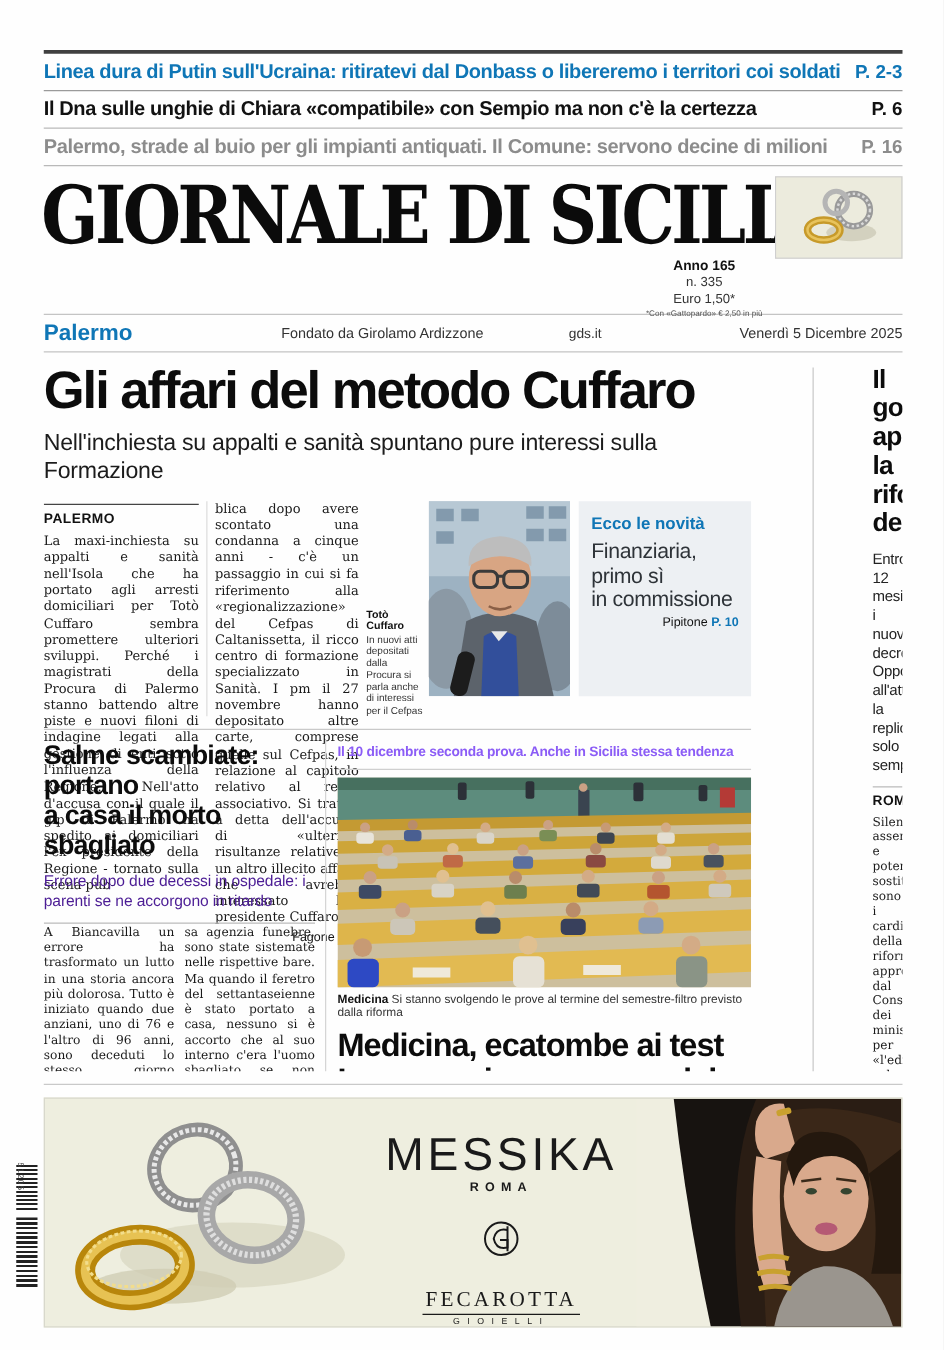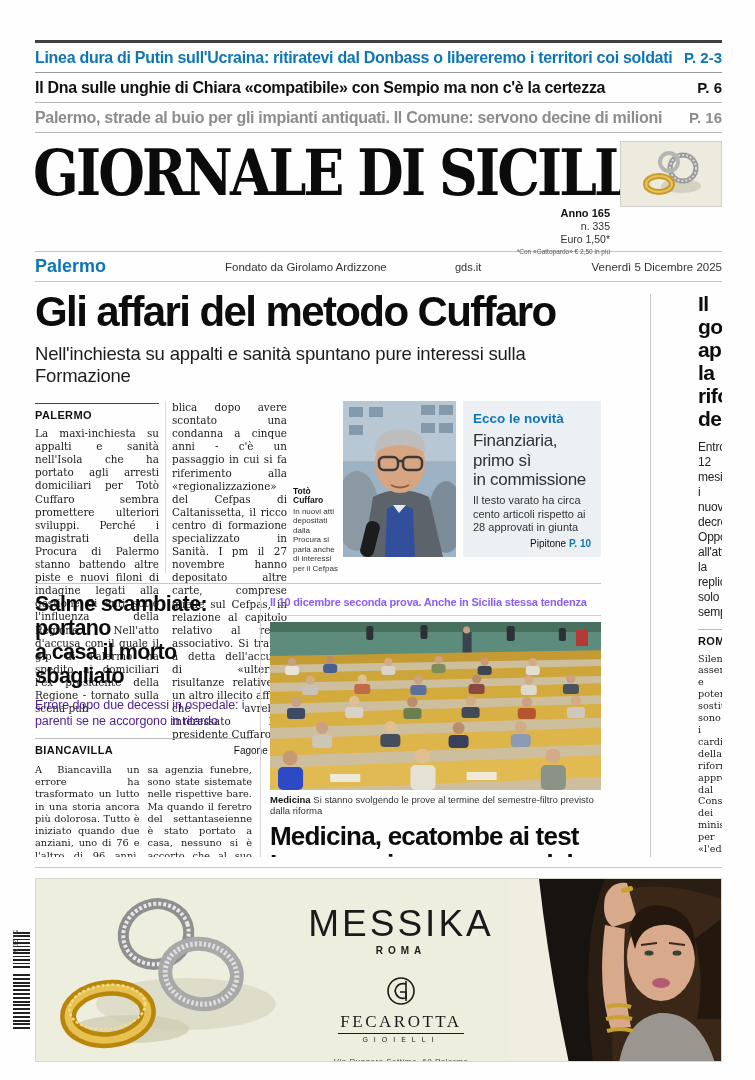--- a/index.html
+++ b/index.html
@@ -12,21 +12,21 @@
   .tb-row{ display:flex; justify-content:space-between; align-items:center; height:30px; border-bottom:1px solid #b9b9b9; }
   .tb-row:first-of-type{ border-bottom:1px solid #9a9a9a; }
   .tb-txt{ font-size:16px; font-weight:bold; letter-spacing:-0.3px; }
   .tb-page{ font-size:15px; font-weight:bold; white-space:nowrap; margin-left:10px; }
   .c-blue{ color:#0f76b6; } .c-black{ color:#111; } .c-gray{ color:#8c8c8c; }
 
   
   .masthead{ position:relative; height:112px; margin-top:2px; }
   .logo{ position:absolute; left:-2px; top:0px; font-family:"DejaVu Serif", serif; font-weight:900; font-size:57px; letter-spacing:-3px; color:#0b0b0b; transform:scaleX(.94) scaleY(1.12); transform-origin:left top; white-space:nowrap; }
   .mast-ad{ position:absolute; right:0; top:6px; width:102px; height:66px; border:1px solid #cfcfcf; background:#eceadb; }
-  .pricing{ position:absolute; right:112px; top:72px; text-align:right; line-height:1.22; }
+  .pricing{ position:absolute; right:112px; top:72px; text-align:center; line-height:1.22; }
   .pr-anno{ font-size:11px; font-weight:bold; color:#111; }
   .pr-line{ font-size:10.5px; color:#333; }
   .pr-note{ font-size:6.5px; color:#555; margin-top:2px; }
 
   
   .dateline{ margin-top:4px; border-top:1px solid #c4c4c4; border-bottom:1px solid #c4c4c4; height:31px; display:flex; align-items:center; }
   .dl-ed{ font-size:18px; font-weight:bold; color:#0f76b6; width:190px; }
   .dl-mid{ font-size:11.5px; color:#333; width:230px; }
   .dl-site{ font-size:11px; color:#333; flex:1; }
   .dl-date{ font-size:11.5px; color:#333; text-align:right; }
@@ -85,21 +85,21 @@
   .rc-body{ font-family:"DejaVu Serif", serif; font-size:9.7px; line-height:11.9px; text-align:justify; color:#1a1a1a; }
 
   
   .bottomrule{ border-top:1px solid #c9c9c9; margin-top:10px; }
   .ad{ position:relative; margin-top:10px; height:184px; background:#eeeedf; border:1px solid #d8d8cc; overflow:hidden; }
   .ad-rings{ position:absolute; left:0; top:0; width:300px; height:184px; }
   .ad-center{ position:absolute; left:225px; width:280px; top:0; height:100%; text-align:center; padding-top:24px; }
   .ad-brand{ font-size:37px; letter-spacing:3px; color:#1a1a1a; font-weight:400; }
   .ad-brand-sub{ font-size:10px; letter-spacing:5px; font-weight:bold; color:#1a1a1a; margin-top:0px; }
   .ad-mono{ margin-top:18px; }
-  .ad-store{ font-size:17px; letter-spacing:2.5px; color:#1a1a1a; font-family:"Liberation Serif", serif; border-bottom:1px solid #1a1a1a; display:inline-block; padding:0 2px 1px; margin-top:0; }
+  .ad-store{ font-size:17px; letter-spacing:2.5px; color:#1a1a1a; font-family:"Liberation Serif", serif; border-bottom:1px solid #1a1a1a; display:inline-block; padding:0 2px 1px; margin-top:17px; }
   .ad-store-sub{ font-size:7px; letter-spacing:6px; color:#1a1a1a; margin-top:2px; }
   .ad-addr{ font-size:8px; color:#4a4a40; margin-top:14px; letter-spacing:0.5px; }
   .ad-model{ position:absolute; right:0; top:0; width:212px; height:184px; }
 
   
   .barcode{ position:absolute; left:13px; top:932px; width:17px; height:102px; }
   .bc-seg1{ height:36px; background:repeating-linear-gradient(to bottom,#222 0 1.6px,transparent 1.6px 3.4px); }
   .bc-seg2{ margin-top:6px; height:56px; background:repeating-linear-gradient(to bottom,#222 0 2px,transparent 2px 3.8px); }
   .bc-num{ position:absolute; left:-9px; top:6px; font-size:6.5px; color:#444; transform:rotate(90deg); transform-origin:center; letter-spacing:1px; }
 </style>
@@ -205,38 +205,36 @@
             <rect x="60" y="56" width="19" height="13" rx="5" fill="none" stroke="#3a3a3a" stroke-width="2.5"></rect>
             <line x1="55" y1="60" x2="60" y2="60" stroke="#3a3a3a" stroke-width="2.5"></line>
             <path d="M48 84 Q57 89 66 84" stroke="#8a5f46" stroke-width="2" fill="none"></path>
             <rect x="20" y="120" width="14" height="36" rx="6" fill="#1c1c1c" transform="rotate(14 27 138)"></rect>
           </svg>
           <div class="lg-box">
             <div class="box-label">Ecco le novità</div>
             <div class="box-title">Finanziaria,
 primo sì
 in commissione</div>
-            <div class="box-body">Il testo varato ha circa cento articoli rispetto ai 28 approvati in giunta</div>
             <div class="byline">
               <span class="by-name">Pipitone</span>
               <span class="by-page">P. 10</span>
             </div>
           </div>
         </div>
 
         <div class="hrule"></div>
 
         <div class="lower">
 
           <div class="low-left">
             <div class="salme-h">Salme scambiate: portano
 a casa il morto sbagliato</div>
             <div class="standfirst">Errore dopo due decessi in ospedale: i parenti se ne accorgono in ritardo</div>
             <div class="krule" style="margin-top:8px; border-top:1px solid #bbb;"></div>
-            <div class="kicker">BIANCAVILLA</div>
             <div class="salme-cols">
               <div class="col s-serif">A Biancavilla un errore ha trasformato un lutto in una storia ancora più dolorosa. Tutto è iniziato quando due anziani, uno di 76 e l'altro di 96 anni, sono deceduti lo stesso giorno all'ospedale Maria Santissima Addolorata. Le salme, affidate alla stes-</div>
               <div class="col">
                 <div class="s-serif">sa agenzia funebre, sono state sistemate nelle rispettive bare. Ma quando il feretro del settantaseienne è stato portato a casa, nessuno si è accorto che al suo interno c'era l'uomo sbagliato se non dopo ore di veglia. Cosa è successo? Il titolare dell'impresa di onoranze funebri assicura che i suoi dipendenti hanno ritirato la salma in ospedale su indicazione dei familiari. L'Asp di Catania spiega di non avere responsabilità.</div>
 
               </div>
             </div>
 
           </div>
 

